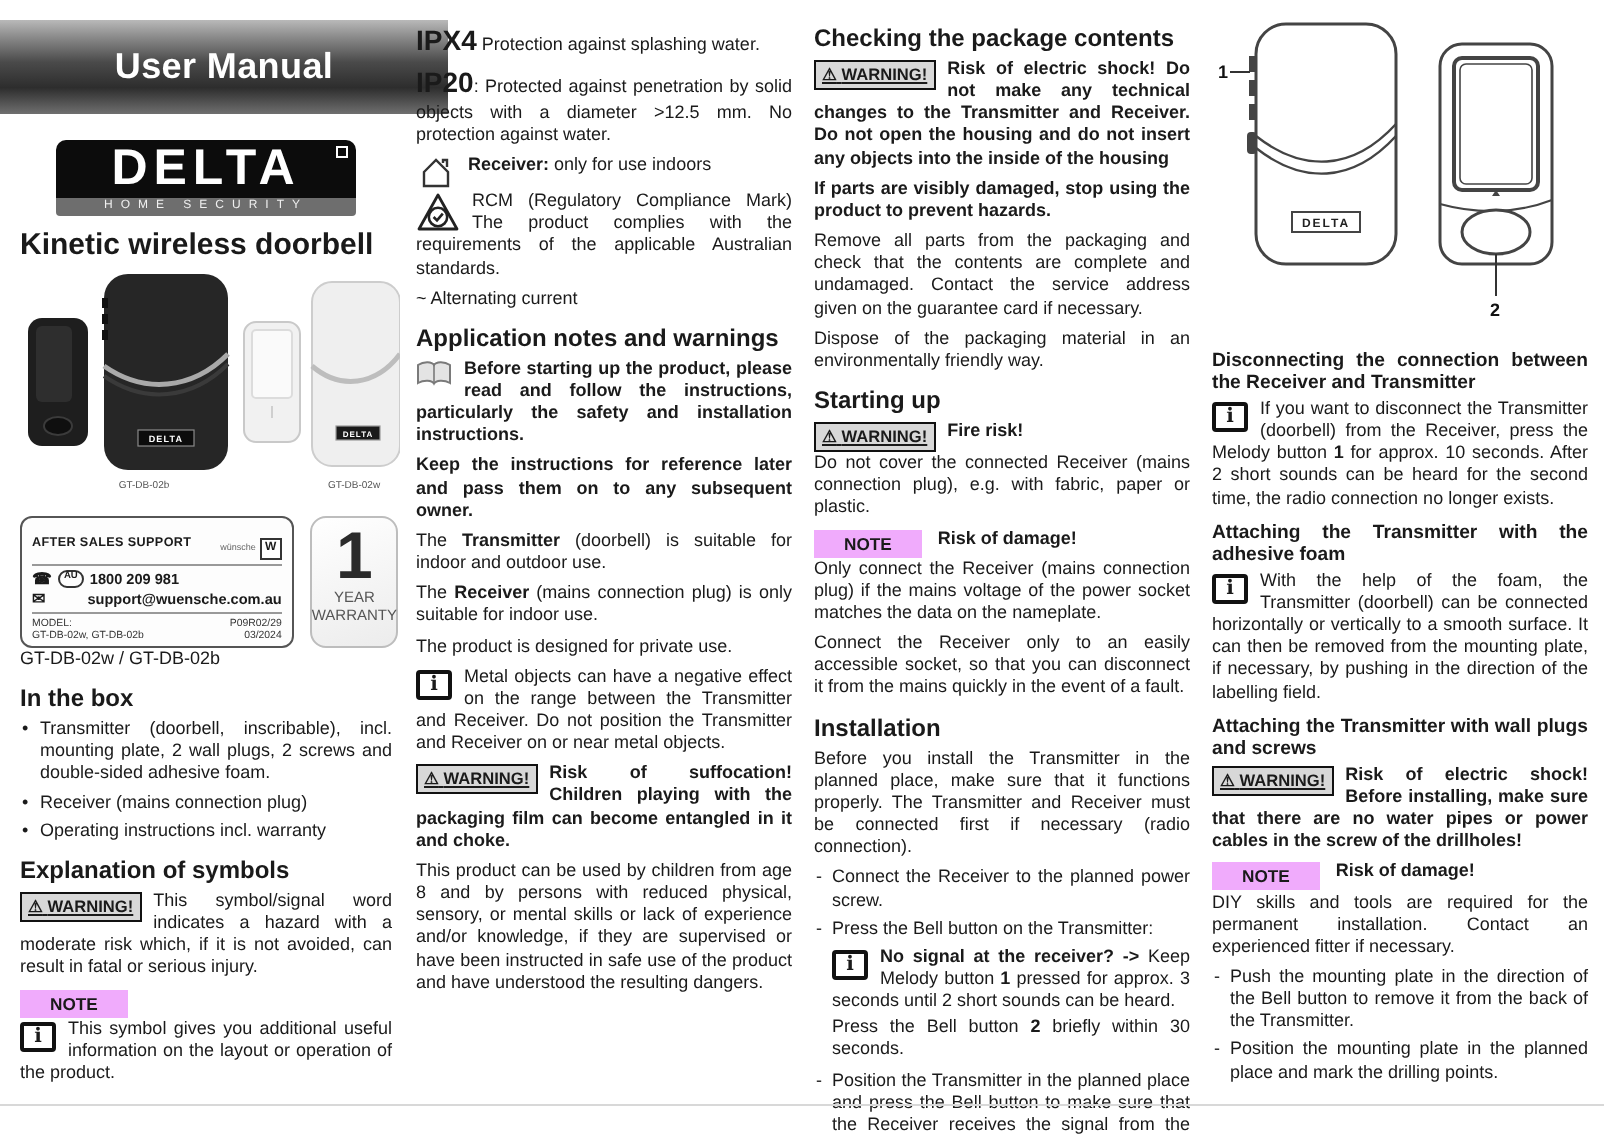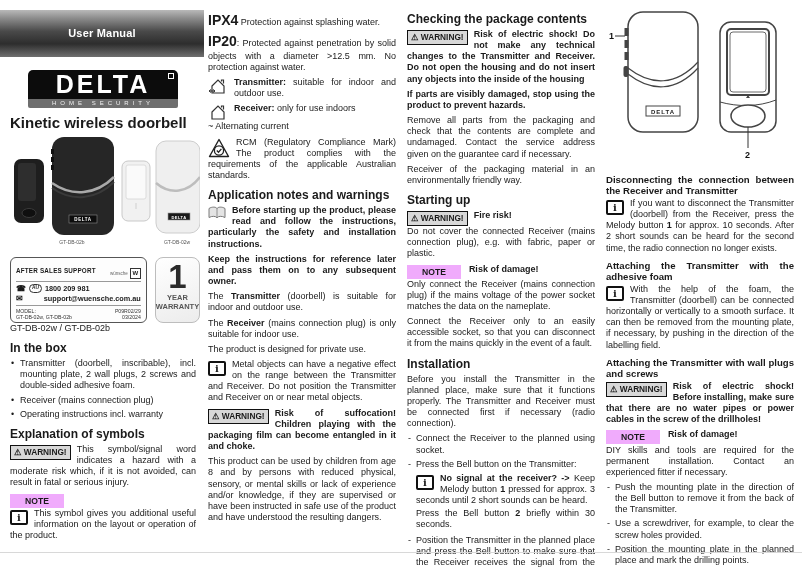--- a/index.html
+++ b/index.html
@@ -5,23 +5,23 @@
   html,body{margin:0;padding:0;background:#e9e9e9;}
   .page{position:relative;width:802px;height:567px;background:#fff;overflow:hidden;
         font-family:"Liberation Sans",sans-serif;color:#1a1a1a;}
   .col{position:absolute;top:0;}
   #col1{left:10px;width:186px;}
   #col2{left:208px;width:188px;padding-top:12px;}
   #col3{left:407px;width:188px;padding-top:12px;}
   #col4{left:606px;width:188px;padding-top:6px;}
 
   
-  .banner{position:absolute;left:0;top:10px;width:204px;height:47px;
+  .banner{position:absolute;left:0;top:10px;width:224px;height:47px;
           background:linear-gradient(180deg,#b9b9b9 0%,#8b8b8b 18%,#4a4a4a 45%,#2d2d2d 72%,#6f6f6f 100%);
-          color:#fff;font-size:11px;font-weight:bold;text-align:center;line-height:47px;letter-spacing:.2px;}
+          color:#fff;font-size:18px;font-weight:bold;text-align:center;line-height:47px;letter-spacing:.2px;}
 
   
   .logoWrap{margin:70px auto 0;width:150px;text-align:center;}
   .deltaMain{position:relative;background:#0c0c0c;color:#fff;border-radius:5px 5px 0 0;
              font-weight:bold;font-size:25px;letter-spacing:3px;line-height:29px;}
   .deltaReg{position:absolute;top:3px;right:4px;width:4px;height:4px;border:1px solid #fff;}
   .deltaSub{background:#6e6e6e;color:#f0f0f0;font-size:6px;letter-spacing:4px;line-height:9px;border-radius:0 0 2px 2px;}
   .prodTitle{font-size:15px;font-weight:bold;text-align:left;margin:6px 0 2px;}
 
   
@@ -29,21 +29,21 @@
   .h2{font-size:9.6px;font-weight:bold;margin:6px 0 2px;text-align:justify;}
   p,.para{font-size:9px;line-height:1.24;margin:0 0 4px;text-align:justify;}
   .b{font-weight:bold;}
   .dash{position:relative;padding-left:9px;font-size:9px;line-height:1.24;margin:0 0 3px;text-align:justify;}
   .dash::before{content:"-";position:absolute;left:1px;}
   .dot{position:relative;padding-left:10px;font-size:9px;line-height:1.24;margin:0 0 3px;text-align:justify;}
   .dot::before{content:"•";position:absolute;left:1px;}
 
   
   .wbadge{float:left;border:1.6px solid #111;background:#d8d8d8;padding:0 3px;
-          font-weight:bold;font-size:8.3px;line-height:13px;margin:1px 6px 0 0;white-space:nowrap;}
+          font-weight:bold;font-size:8.3px;line-height:13px;margin:1px 6px 0 0;white-space:nowrap;text-decoration:underline;}
   .nbadge{float:left;background:#f0abfc;font-weight:bold;font-size:8.6px;line-height:14px;
           padding:0 15px;margin:1px 8px 0 0;}
   .iico{float:left;width:14px;height:11px;border:2px solid #111;border-radius:2px;font-weight:bold;
         font-size:10px;line-height:11px;text-align:center;margin:2px 6px 1px 0;
         font-family:"DejaVu Serif",serif;}
   .hico{float:left;margin:1px 6px 0 0;}
   .bico{float:left;margin:1px 6px 0 0;}
   .rcmico{float:left;margin:1px 6px 0 0;}
   .ipl{font-weight:bold;font-size:14px;}
 
@@ -59,21 +59,21 @@
   .supRow{display:flex;align-items:center;gap:3px;font-size:7.3px;font-weight:bold;margin:1px 0;}
   .glyph{font-size:8px;}
   .au{display:inline-block;border:1px solid #333;border-radius:6px;font-size:4.8px;font-weight:bold;
       padding:0 2px;line-height:6.5px;}
   .supMail{padding-left:18px;}
   .supFoot{display:flex;justify-content:space-between;font-size:5.2px;color:#333;margin-top:2px;}
   .supFoot .r{text-align:right;}
   .warBox{width:58px;border:1px solid #bdbdbd;border-radius:8px;text-align:center;
           background:linear-gradient(160deg,#fff,#ececec);padding-top:2px;}
   .warNum{font-size:33px;font-weight:bold;line-height:34px;color:#2b2b2b;}
-  .warTxt{font-size:7.5px;font-weight:bold;color:#555;line-height:1.15;text-align:center;}
+  .warTxt{font-size:7.5px;font-weight:normal;color:#555;line-height:1.15;text-align:center;}
 
   .photoLabelsvg{font-size:5px;fill:#555;}
   .clr{clear:both;}
   .footRule{position:absolute;left:0;top:552px;width:802px;height:1px;background:#d8d8d8;}
 </style>
 </head>
 <body>
 
 <div class="page">
 
@@ -191,41 +191,33 @@
     <p>
       <span class="ipl">IPX4</span><span> Protection against splashing water.</span>
     </p>
     <p>
       <span class="ipl">IP20</span><span>: Protected against penetration by solid objects with a diameter &gt;12.5 mm. No protection against water.</span>
     </p>
     <p class="clr">
       <svg class="hico" width="20" height="17" viewBox="0 0 20 17">
         <path d="M4 8 L10 2 L16 8 V15 H4 Z" fill="none" stroke="#333" stroke-width="1.2"></path>
         <path d="M13.5 3.5 V2 H15.5 V5.5" fill="none" stroke="#333" stroke-width="1.2"></path>
-        <path d="M1 13 H7 M1 13 L3 11.5 M1 13 L3 14.5 M7 13 L5 11.5 M7 13 L5 14.5" stroke="#333" stroke-width="1" fill="none"></path>
-      </svg>
-      <span class="b">Transmitter:</span><span> suitable for indoor and outdoor use.</span>
-    </p>
-    <p class="clr">
-      <svg class="hico" width="20" height="17" viewBox="0 0 20 17">
-        <path d="M4 8 L10 2 L16 8 V15 H4 Z" fill="none" stroke="#333" stroke-width="1.2"></path>
-        <path d="M13.5 3.5 V2 H15.5 V5.5" fill="none" stroke="#333" stroke-width="1.2"></path>
       </svg>
       <span class="b">Receiver:</span><span> only for use indoors</span>
     </p>
-    <p class="clr">~ Alternating current</p>
     <p class="clr">
       <svg class="rcmico" width="22" height="20" viewBox="0 0 22 20">
         <path d="M11 1.5 L20.5 18.5 H1.5 Z" fill="none" stroke="#222" stroke-width="1.4" stroke-linejoin="round"></path>
         <circle cx="11" cy="12.5" r="4.6" fill="none" stroke="#222" stroke-width="1.3"></circle>
         <path d="M8.8 12.5 L10.5 14.2 L13.4 10.8" fill="none" stroke="#222" stroke-width="1.3"></path>
       </svg>
       <span>RCM (Regulatory Compliance Mark)</span>
       <span>The product complies with the requirements of the applicable Australian standards.</span>
     </p>
+    <p class="clr">~ Alternating current</p>
 
     <div class="h1 clr">Application notes and warnings</div>
     <p class="b">
       <svg class="bico" width="18" height="14" viewBox="0 0 18 14">
         <path d="M1 2.5 C4 0.5, 8 0.8, 9 2.5 C10 0.8, 14 0.5, 17 2.5 V11.5 C14 9.8, 10 10, 9 11.8 C8 10, 4 9.8, 1 11.5 Z" fill="#e4e4e4" stroke="#7a7a7a" stroke-width="1"></path>
         <line x1="9" y1="2.5" x2="9" y2="11.8" stroke="#7a7a7a" stroke-width="0.8"></line>
       </svg>
       <span>Before starting up the product, please read and follow the instructions, particularly the safety and installation instructions.</span>
     </p>
     <p class="b clr">Keep the instructions for reference later and pass them on to any subsequent owner.</p>
@@ -245,38 +237,38 @@
   </div>
 
   <div class="col" id="col3">
     <div class="h1" style="margin-top:0">Checking the package contents</div>
     <p class="clr">
       <span class="wbadge"><span>⚠</span>&nbsp;<span>WARNING!</span></span>
       <span class="b">Risk of electric shock! Do not make any technical changes to the Transmitter and Receiver. Do not open the housing and do not insert any objects into the inside of the housing</span>
     </p>
     <p class="b clr">If parts are visibly damaged, stop using the product to prevent hazards.</p>
     <p>Remove all parts from the packaging and check that the contents are complete and undamaged. Contact the service address given on the guarantee card if necessary.</p>
-    <p>Receiver of the packaging material in an environmentally friendly way.</p>
+    <p>Dispose of the packaging material in an environmentally friendly way.</p>
 
     <div class="h1">Starting up</div>
     <p class="clr">
       <span class="wbadge"><span>⚠</span>&nbsp;<span>WARNING!</span></span>
       <span class="b">Fire risk!</span>
     </p>
     <p class="clr">Do not cover the connected Receiver (mains connection plug), e.g. with fabric, paper or plastic.</p>
     <p class="clr">
       <span class="nbadge">NOTE</span>
       <span class="b">Risk of damage!</span>
     </p>
     <p class="clr">Only connect the Receiver (mains connection plug) if the mains voltage of the power socket matches the data on the nameplate.</p>
     <p>Connect the Receiver only to an easily accessible socket, so that you can disconnect it from the mains quickly in the event of a fault.</p>
 
     <div class="h1">Installation</div>
     <p>Before you install the Transmitter in the planned place, make sure that it functions properly. The Transmitter and Receiver must be connected first if necessary (radio connection).</p>
-    <div class="dash">Connect the Receiver to the planned using socket.</div>
+    <div class="dash">Connect the Receiver to the planned power screw.</div>
     <div class="dash">Press the Bell button on the Transmitter:</div>
     <div class="clr" style="padding-left:9px">
       <p style="margin-bottom:2px">
         <span class="iico">i</span>
         <span class="b">No signal at the receiver? -&gt;</span><span> Keep Melody button </span><span class="b">1</span><span> pressed for approx. 3 seconds until 2 short sounds can be heard.</span>
       </p>
       <p class="clr">
         <span>Press the Bell button </span><span class="b">2</span><span> briefly within 30 seconds.</span>
       </p>
     </div>
@@ -329,21 +321,20 @@
     <p class="clr">
       <span class="wbadge"><span>⚠</span>&nbsp;<span>WARNING!</span></span>
       <span class="b">Risk of electric shock! Before installing, make sure that there are no water pipes or power cables in the screw of the drillholes!</span>
     </p>
     <p class="clr">
       <span class="nbadge">NOTE</span>
       <span class="b">Risk of damage!</span>
     </p>
     <p class="clr">DIY skills and tools are required for the permanent installation. Contact an experienced fitter if necessary.</p>
     <div class="dash">Push the mounting plate in the direction of the Bell button to remove it from the back of the Transmitter.</div>
-    <div class="dash">Use a screwdriver, for example, to clear the screw holes provided.</div>
     <div class="dash">Position the mounting plate in the planned place and mark the drilling points.</div>
     
     
     
     
   </div>
 
   <div class="footRule"></div>
 </div>
 

